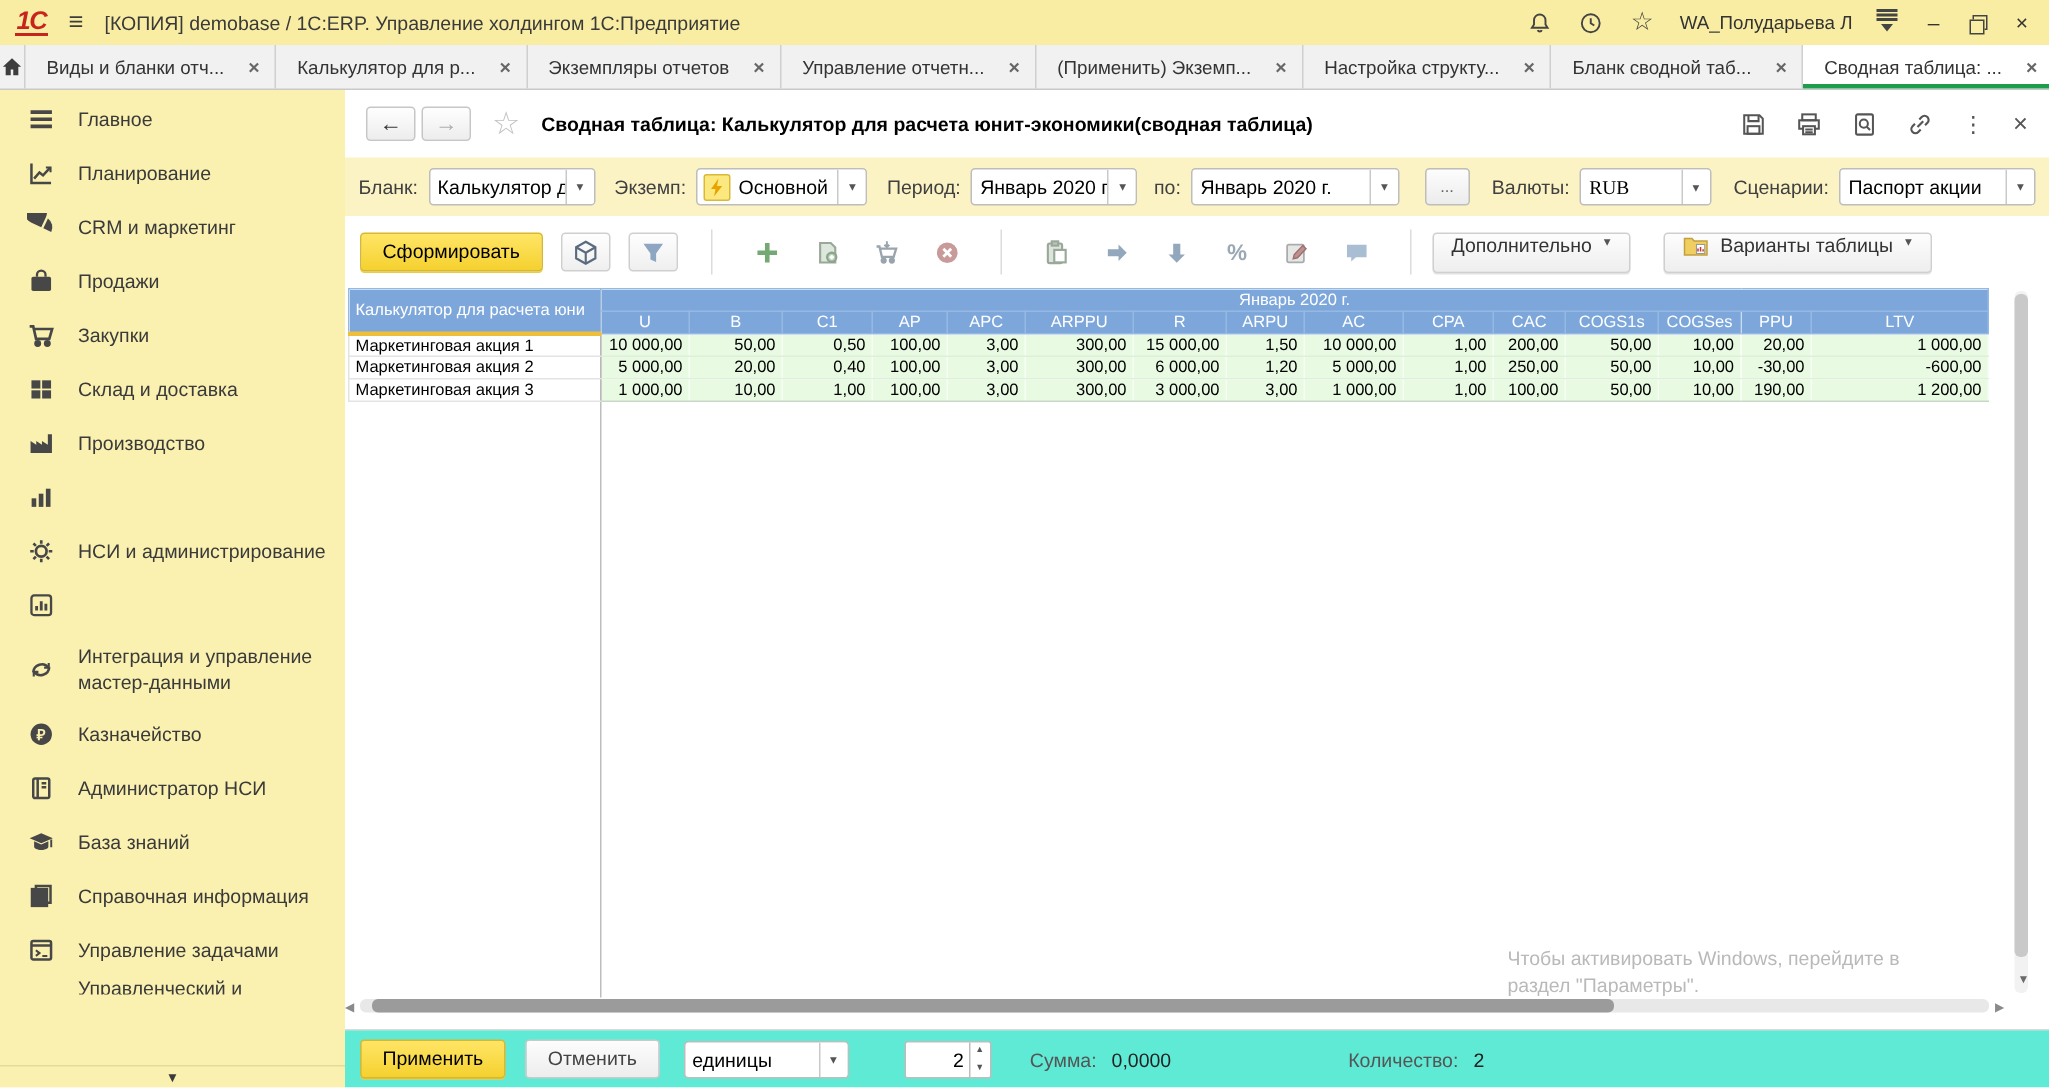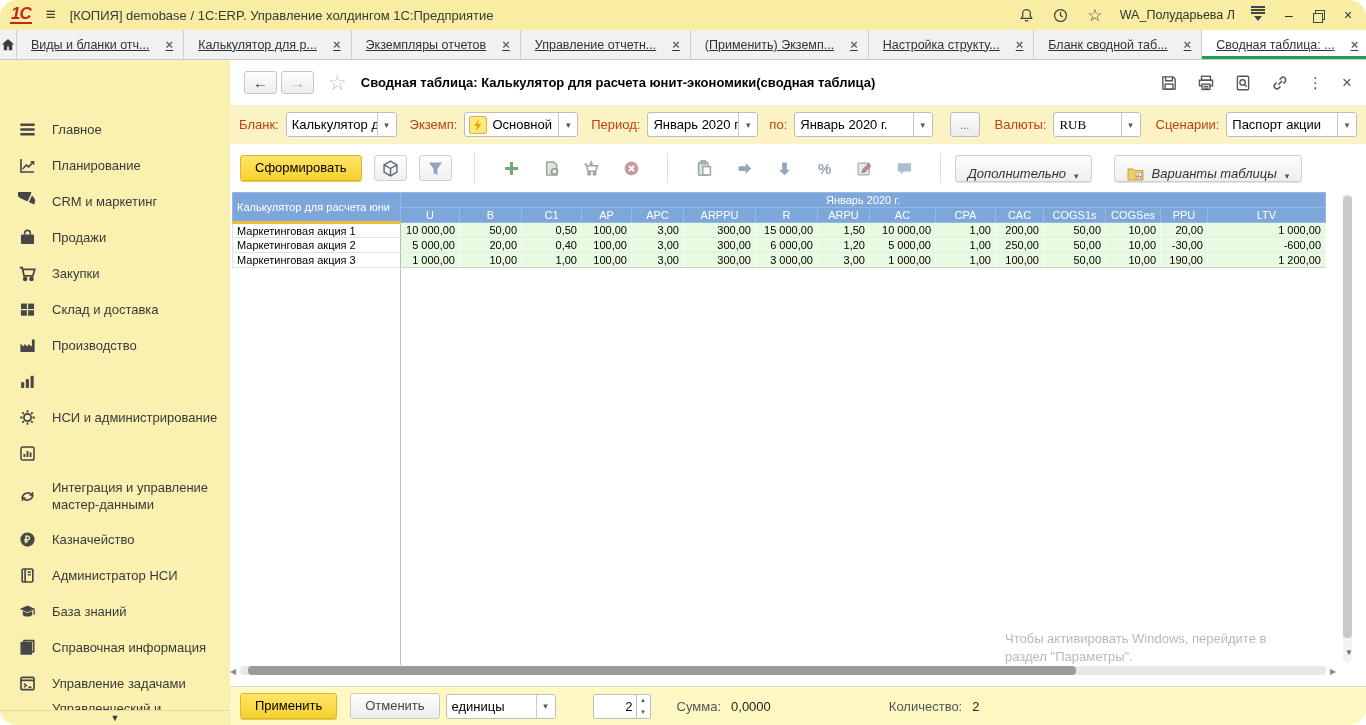--- a/index.html
+++ b/index.html
@@ -1,18 +1,18 @@
 <!DOCTYPE html>
 <html><head>
 <meta charset="utf-8">
 <style>
   * { box-sizing: border-box; margin: 0; padding: 0; }
   html,body { width:1366px; height:725px; overflow:hidden; }
   body { font-family:"Liberation Sans","DejaVu Sans",sans-serif; font-size:13px; color:#333; background:#fff; }
-  #app { position:absolute; left:0; top:0; width:1366px; height:725px; overflow:hidden; background:#fff;border-radius:17px; }
+  #app { position:absolute; left:0; top:0; width:1366px; height:725px; overflow:hidden; background:#fff; }
 
   
   .topbar { position:absolute; left:0; top:0; width:100%; height:30px; background:#F8EDA2; display:flex; align-items:center; padding:0 10px; gap:14px; }
   .logo-1c { color:#C8241E; font-weight:bold; font-size:17px; font-style:italic; letter-spacing:-1px; border-bottom:2px solid #C8241E; line-height:16px; padding:0 1px; }
   .hamburger { font-size:17px; color:#3c3c3c; cursor:pointer; }
   .win-title { font-size:13px; color:#3a3a3a; flex:0 1 auto; white-space:nowrap; }
   .topbar-right { margin-left:auto; display:flex; align-items:center; gap:16px; }
   .tb-icon { width:18px; height:18px; display:flex; align-items:center; justify-content:center; color:#444; cursor:pointer; }
   .star-glyph { font-size:17px; color:#444; }
   .user-name { font-size:12.5px; color:#333; }
@@ -20,63 +20,63 @@
   .svcmenu i { display:block; width:14px; height:2px; background:#444; }
   .svcmenu b { border:4px solid transparent; border-top:5px solid #444; width:0; height:0; margin-top:1px; }
   .win-ctl { font-size:14px; color:#333; cursor:pointer; width:16px; text-align:center; }
   .restore-box { width:11px; height:11px; position:relative; cursor:pointer; }
   .restore-box::before { content:""; position:absolute; left:2px; top:0; width:8px; height:8px; border:1.4px solid #444; background:#F8EDA2; }
   .restore-box::after { content:""; position:absolute; left:0; top:3px; width:8px; height:8px; border:1.4px solid #444; background:#F8EDA2; }
 
   
   .tabbar { position:absolute; left:0; top:30px; width:100%; height:30px; background:#F1F1F1; border-bottom:1px solid #C9C9C9; display:flex; align-items:stretch; }
   .tab-home { width:32px; display:flex; align-items:center; justify-content:center; border-right:1px solid #CFCFCF; cursor:pointer; }
-  .tab { display:flex; align-items:center; gap:16px; padding:0 10px 0 14px; border-right:1px solid #CFCFCF; font-size:12.5px; color:#333; cursor:pointer; white-space:nowrap;text-decoration:underline; }
+  .tab { display:flex; align-items:center; gap:16px; padding:0 10px 0 14px; border-right:1px solid #CFCFCF; font-size:12.5px; color:#333; cursor:pointer; white-space:nowrap; }
   .tab.active { background:#fff; box-shadow: inset 0 -3px 0 #1E9E4C; }
   .tab .tab-close { color:#666; font-size:13px; font-weight:bold; cursor:pointer; }
   .tab-overflow { margin-left:auto; width:28px; display:flex; align-items:center; justify-content:center; color:#555; border-left:1px solid #CFCFCF; cursor:pointer; font-size:10px; }
 
   
   .sidebar { position:absolute; left:0; top:60px; width:230px; height:665px; background:#FAF0AF; overflow:hidden; }
-  .side-list { padding-top:18px;margin-top:33px; }
+  .side-list { padding-top:1px; }
   .side-item { display:flex; align-items:center; gap:15px; padding:8px 8px 8px 17px; cursor:pointer; color:#3a3a3a; font-size:13px; line-height:17px; }
   .side-item .s-icon { width:20px; min-width:20px; height:20px; display:flex; align-items:center; justify-content:center; color:#474747; }
   .side-more { position:absolute; left:0; bottom:0; width:100%; height:15px; border-top:1px solid #E6DB96; display:flex; align-items:center; justify-content:center; color:#3a3a3a; font-size:9px; cursor:pointer; background:#FAF0AF; }
 
   
   .main { position:absolute; left:230px; top:60px; width:1136px; height:665px; background:#fff; }
 
   .page-header { position:absolute; left:0; top:0; width:100%; height:45px; display:flex; align-items:center; padding:0 14px; gap:10px; background:#fff; }
   .nav-btn { width:33px; height:23px; border:1px solid #C6C6C6; border-radius:3px; background:linear-gradient(#FEFEFE,#EDEDED); display:flex; align-items:center; justify-content:center; font-size:15px; cursor:pointer; }
   .nav-btn.back { color:#333; }
   .nav-btn.fwd { color:#ADADAD; margin-left:-6px; }
   .fav-star { font-size:21px; color:#C0C0C0; margin:0 4px; cursor:pointer; }
   .page-title { font-size:13px; font-weight:bold; color:#000; white-space:nowrap; overflow:hidden; text-overflow:ellipsis; flex:1; }
   .ph-icons { display:flex; align-items:center; gap:19px; margin-left:8px; }
   .ph-icons .tb-icon { color:#555; }
   .kebab { font-size:15px; color:#555; cursor:pointer; }
   .close-form { font-size:17px; color:#555; cursor:pointer; }
 
   
   .filterbar { position:absolute; left:0; top:45px; width:100%; height:39px; background:#FBF3C3; display:flex; align-items:center; padding:0 9px; gap:7px; }
-  .f-label { color:#c2410c; white-space:nowrap; }
+  .f-label { color:#404040; white-space:nowrap; }
   .combo { height:25px; background:#fff; border:1px solid #BDBDBD; border-radius:3px; display:flex; align-items:center; overflow:hidden; cursor:pointer; }
   .combo .val { padding:0 5px; white-space:nowrap; overflow:hidden; flex:1; color:#000; }
   .combo .dd { width:19px; align-self:stretch; border-left:1px solid #C9C9C9; display:flex; align-items:center; justify-content:center; color:#555; font-size:9px; background:#fff; }
   .bolt-box { width:18px; height:18px; margin-left:4px; border:1px solid #D9B93C; border-radius:2px; background:#FBE87E; display:flex; align-items:center; justify-content:center; }
   .ellipsis-btn { width:30px; height:25px; border:1px solid #BDBDBD; border-radius:3px; background:linear-gradient(#FDFDFD,#ECECEC); color:#666; font-size:11px; display:flex; align-items:center; justify-content:center; cursor:pointer; }
 
   
   .toolbar { position:absolute; left:0; top:84px; width:100%; height:48px; display:flex; align-items:center; padding:0 10px; background:#fff; }
   .btn-yellow { background:linear-gradient(#FFE566,#F5D12F); border:1px solid #D8B82F; border-radius:3px; padding:4px 14px 5px; font-size:13px; color:#000; cursor:pointer; box-shadow:0 1px 0 #E9CC4A; }
   .tool-btn { width:33px; height:26px; border:1px solid #CFCFCF; border-radius:3px; background:linear-gradient(#FEFEFE,#EFEFEF); display:flex; align-items:center; justify-content:center; cursor:pointer; margin-left:12px; }
   .tool-ico { width:26px; height:26px; display:flex; align-items:center; justify-content:center; cursor:pointer; margin-left:14px; }
   .tb-sep { width:1px; height:30px; background:#DCDCDC; margin:0 10px 0 22px; }
   .pct { font-size:15px; color:#9aa7b5; font-weight:bold; }
-  .drop-btn { margin-left:22px; height:27px; border:1px solid #CFCFCF; border-radius:3px; background:linear-gradient(#FDFDFD,#EEEEEE); display:flex; align-items:flex-end; gap:8px; padding:0 12px; cursor:pointer; color:#333; box-shadow:0 1px 0 #E2E2E2;font-style:italic; }
+  .drop-btn { margin-left:22px; height:27px; border:1px solid #CFCFCF; border-radius:3px; background:linear-gradient(#FDFDFD,#EEEEEE); display:flex; align-items:flex-start; gap:8px; padding:0 12px; cursor:pointer; color:#333; box-shadow:0 1px 0 #E2E2E2; }
   .drop-btn .dd-arrow { font-size:9px; color:#555; }
 
   
   .grid-wrap { position:absolute; left:2px; top:132px; }
   table.grid { border-collapse:collapse; table-layout:fixed; font-size:11px; }
   table.grid td, table.grid th { height:15px; padding:0 4px; overflow:hidden; white-space:nowrap; }
   .corner { background:#7DA7DB; color:#fff; text-align:left; font-weight:normal; border:1px solid #96B9E4; border-bottom:3px solid #EFBF3B; }
   .pspan { background:#7DA7DB; color:#fff; text-align:center; font-weight:normal; border:1px solid #96B9E4; height:14px; }
   .chead { background:#7DA7DB; color:#fff; text-align:center; font-weight:normal; border:1px solid #96B9E4; }
   .rlabel { background:#fff; color:#000; border:1px solid #E3E3E3; border-right:1px solid #B9B9B9; padding-left:26px; }
@@ -87,23 +87,23 @@
 
   
   .hscroll { position:absolute; left:10px; top:606px; width:1086px; height:9px; background:#E8E8E8; border-radius:4px; }
   .hscroll .thumb { position:absolute; left:8px; top:0; width:828px; height:9px; background:#9B9B9B; border-radius:4px; cursor:pointer; }
   .hs-arrow { position:absolute; top:607px; font-size:8px; color:#8a8a8a; cursor:pointer; }
   .vscroll { position:absolute; right:14px; top:134px; width:9px; height:468px; background:#F2F2F2; border-radius:4px; }
   .vscroll .thumb { position:absolute; left:0; top:2px; width:9px; height:442px; background:#C9C9C9; border-radius:4px; cursor:pointer; }
   .vs-down { position:absolute; right:13px; top:588px; font-size:8px; color:#6a6a6a; cursor:pointer; }
 
   
-  .footer { position:absolute; left:0; bottom:0; width:100%; height:39px; background:#fef9c3; border-top:1px solid #DADADA; display:flex; align-items:center; padding:0 10px; }
+  .footer { position:absolute; left:0; bottom:0; width:100%; height:39px; background:#5eead4; border-top:1px solid #DADADA; display:flex; align-items:center; padding:0 10px; }
   .btn-plain { background:linear-gradient(#FDFDFD,#EDEDED); border:1px solid #C9C9C9; border-radius:3px; padding:4px 14px 5px; font-size:13px; color:#444; cursor:pointer; margin-left:13px; }
-  .units-combo { margin-left:6px; width:110px; }
+  .units-combo { margin-left:16px; width:110px; }
   .spinner { margin-left:37px; height:25px; width:58px; border:1px solid #BDBDBD; border-radius:2px; display:flex; background:#fff; }
   .spinner .num { flex:1; display:flex; align-items:center; justify-content:flex-end; padding-right:3px; color:#000; border-right:1px solid #BDBDBD; }
   .spinner .steps { width:13px; display:flex; flex-direction:column; }
   .spinner .steps div { flex:1; display:flex; align-items:center; justify-content:center; font-size:6px; color:#555; cursor:pointer; }
   .sum-group { margin-left:26px; color:#555; }
   .sum-group b, .cnt-group b { font-weight:normal; color:#222; margin-left:10px; }
   .cnt-group { margin-left:118px; color:#555; }
 
   
   .watermark { position:absolute; left:1005px; top:630px; color:#B9B9B9; z-index:6; pointer-events:none; line-height:18px; }

